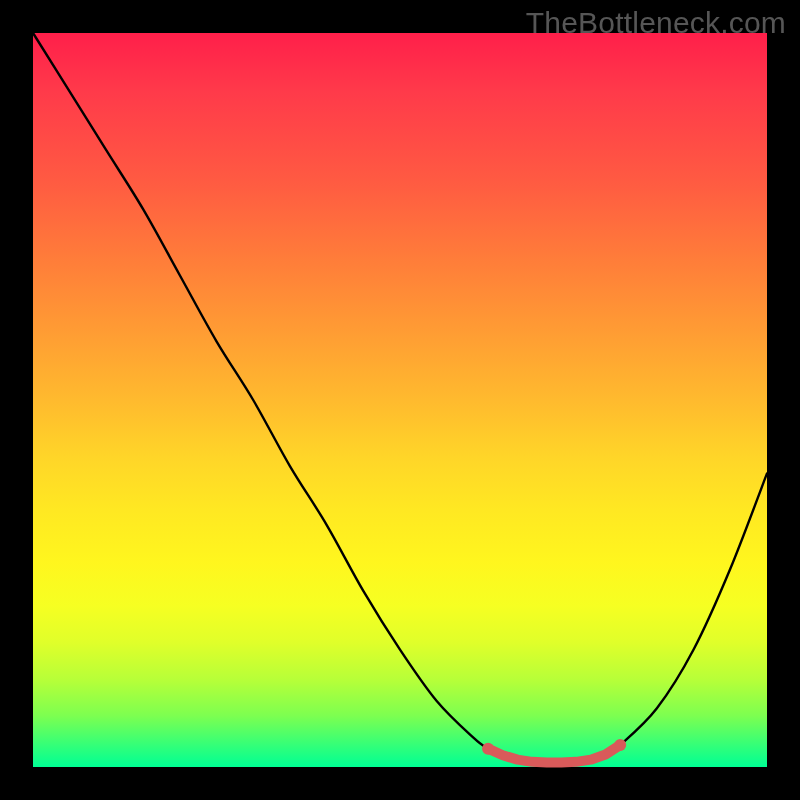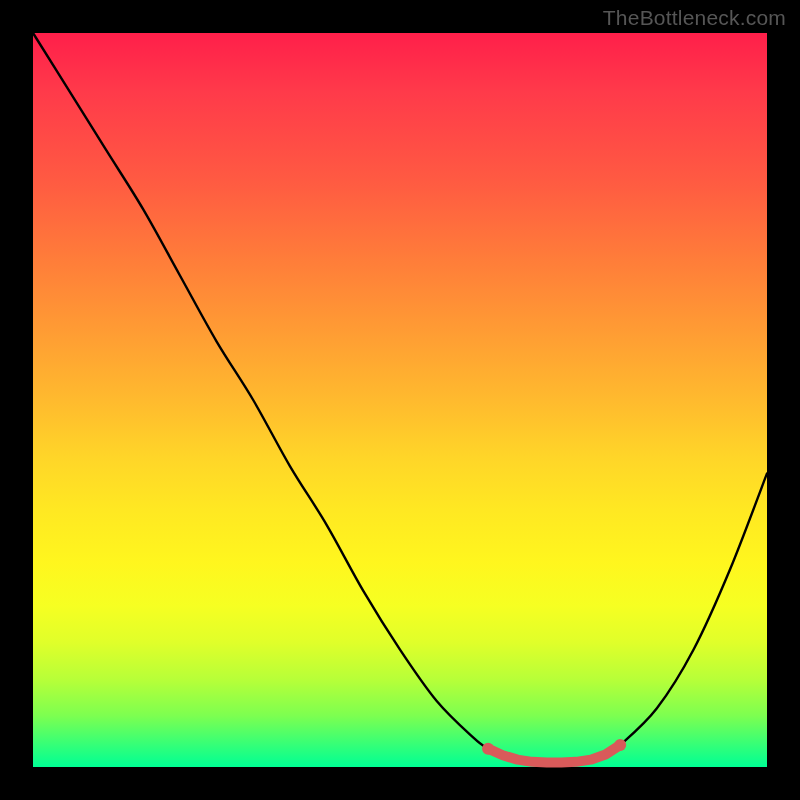--- a/index.html
+++ b/index.html
@@ -8,21 +8,21 @@
     position: relative;
     width: 800px;
     height: 800px;
     background: #000;
   }
   .attribution {
     position: absolute;
     top: 6px;
     right: 14px;
     font-family: Arial, Helvetica, sans-serif;
-    font-size: 21px;
+    font-size: 30px;
     color: #565656;
     letter-spacing: 0.2px;
   }
   .plot-area {
     position: absolute;
     left: 33px;
     top: 33px;
     width: 734px;
     height: 734px;
     background: linear-gradient(to bottom,

